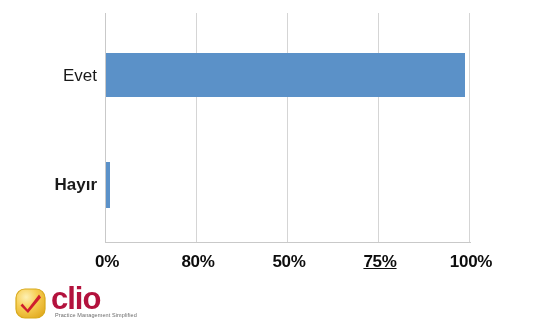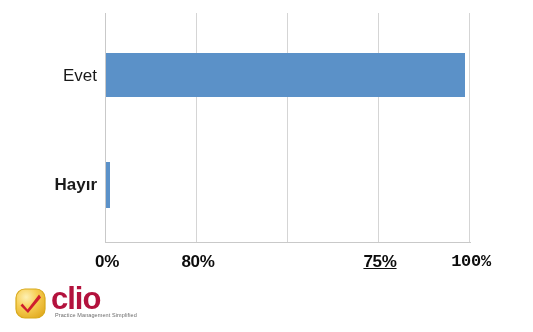--- a/index.html
+++ b/index.html
@@ -166,22 +166,23 @@
   <div class="axis-line-x"></div>
 
   <div class="cat-labels">
     <div class="cat-label cat-label-evet">Evet</div>
     <div class="cat-label cat-label-hayir">Hayır</div>
   </div>
 
   <div class="tick-labels">
     <div class="tick-label" style="left:107px;">0%</div>
     <div class="tick-label" style="left:198px;">80%</div>
+    <div class="tick-label" style="left:289px;">50%</div>
     <div class="tick-label" style="left:380px;text-decoration:underline;">75%</div>
-    <div class="tick-label" style="left:471px;font-family:Liberation Mono, monospace;">100%</div>
+    <div class="tick-label" style="left:471px;">100%</div>
   </div>
 
   <div class="logo">
     <span class="logo-mark">
       <svg width="33" height="33" viewBox="0 0 33 33" xmlns="http://www.w3.org/2000/svg">
         <defs>
           <radialGradient id="badgeGrad" cx="35%" cy="28%" r="85%">
             <stop offset="0%" stop-color="#fdf0b4"></stop>
             <stop offset="45%" stop-color="#f7cf55"></stop>
             <stop offset="100%" stop-color="#e0a81d"></stop>

